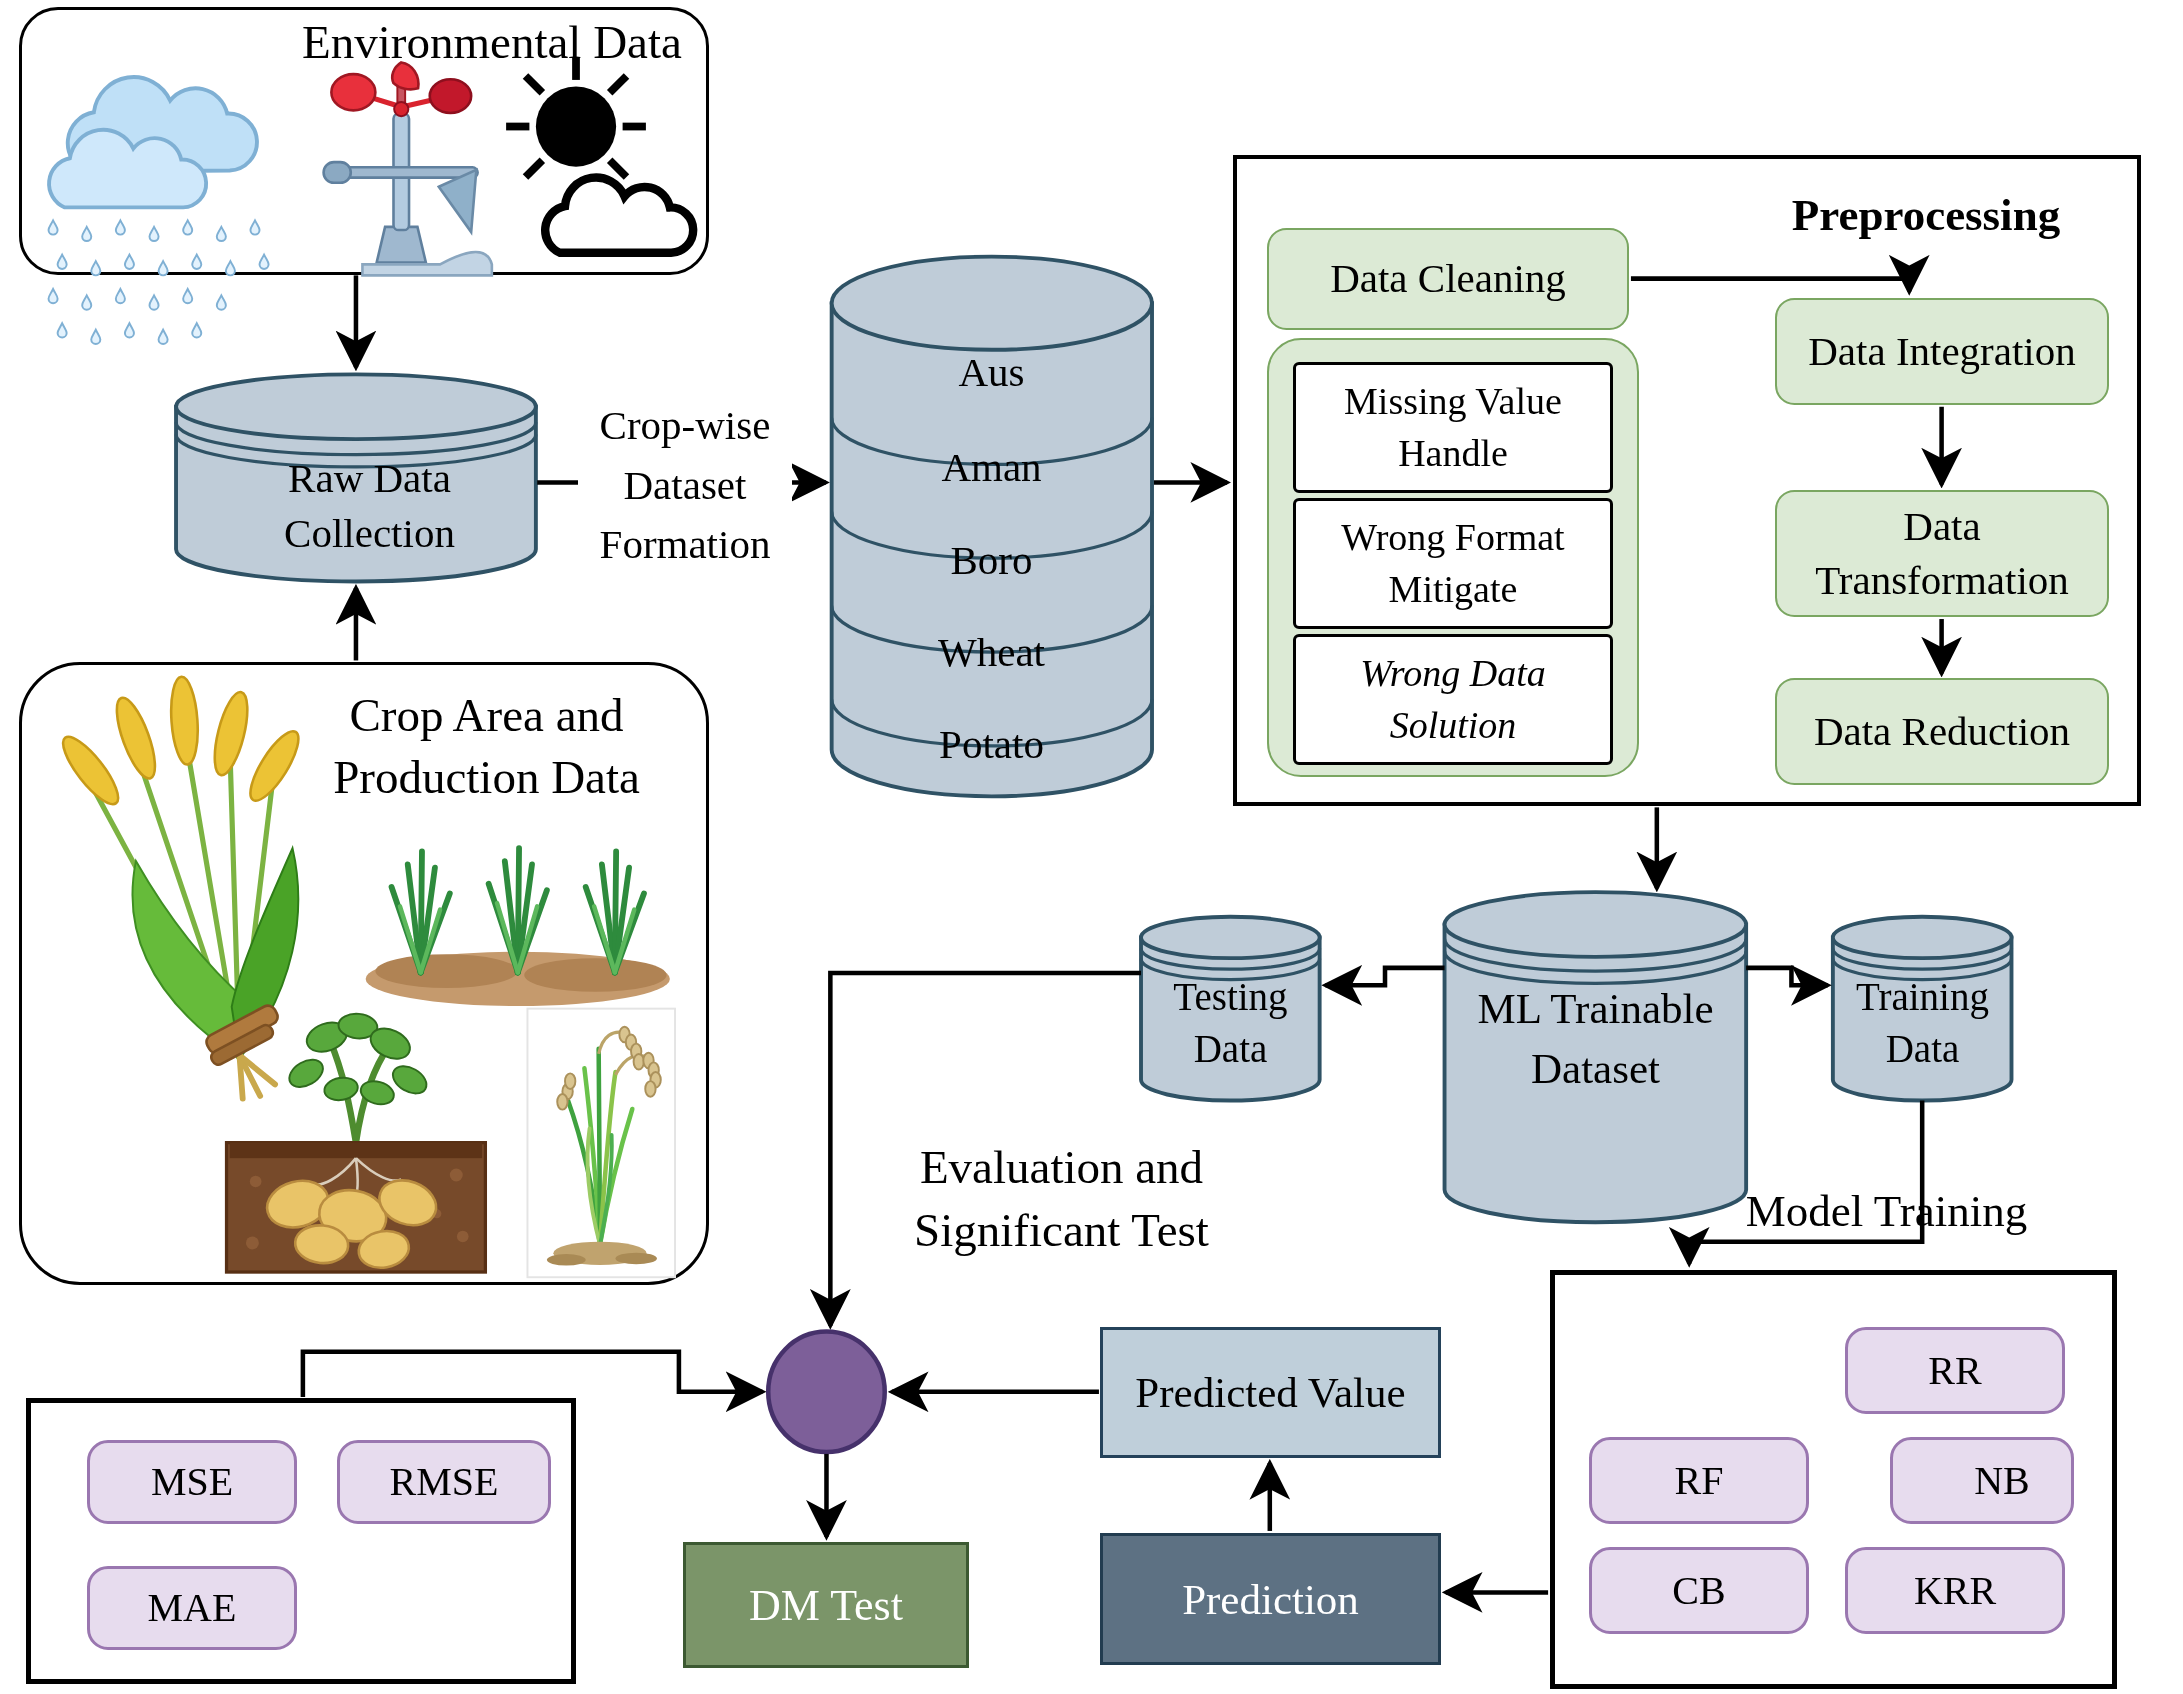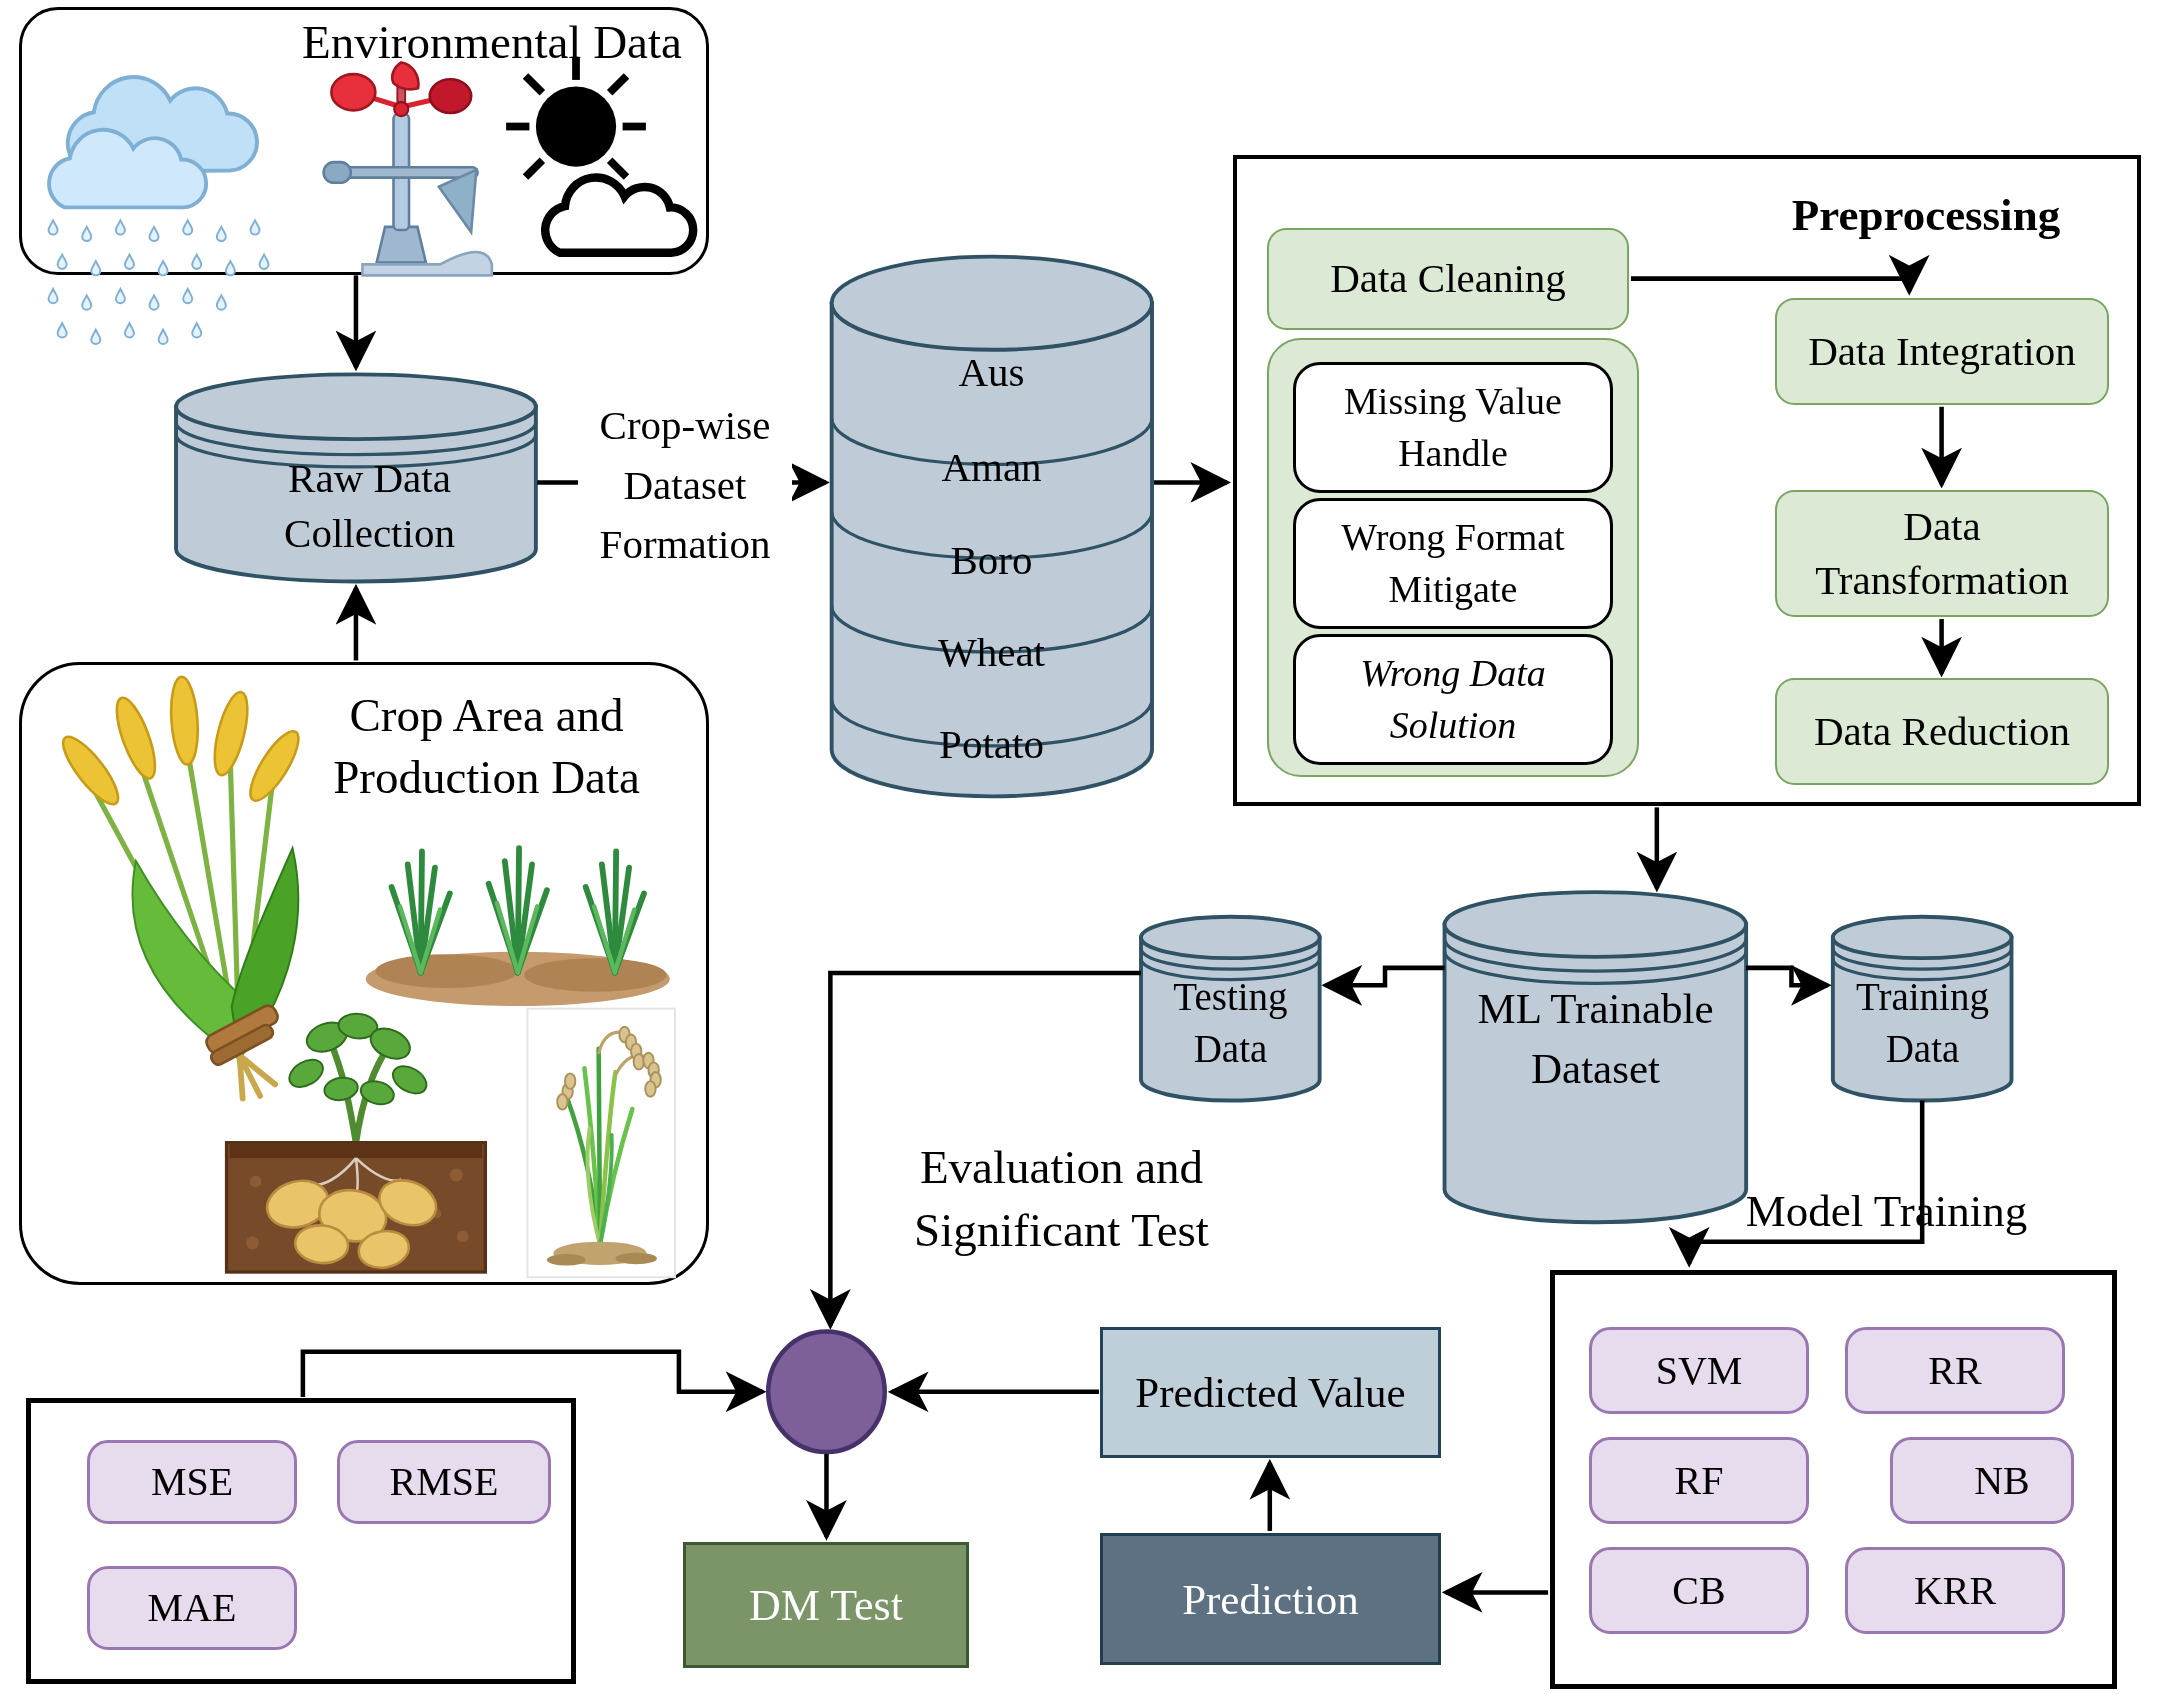--- a/index.html
+++ b/index.html
@@ -7,21 +7,21 @@
           font-family:"Liberation Serif", serif;color:#000;overflow:hidden;}
   .layer{position:absolute;left:0;top:0;pointer-events:none;}
   .panel{position:absolute;box-sizing:border-box;background:#fff;border:4.5px solid #000;}
   .rounded{border-radius:39px;}
   .rounded-lg{border-radius:61px;}
   .lbl{position:absolute;display:flex;flex-direction:column;align-items:center;
        justify-content:center;text-align:center;line-height:1.32;box-sizing:border-box;}
   .chip{position:absolute;box-sizing:border-box;display:flex;flex-direction:column;
         align-items:center;justify-content:center;text-align:center;line-height:1.3;}
   .chip.green{background:var(--green-fill);border:2.6px solid var(--green-stroke);border-radius:19.4px;font-size:41px;}
-  .chip.whitebox{background:#fff;border:3.9px solid #000;border-radius:27px;font-size:38px;line-height:1.35;}
+  .chip.whitebox{background:#fff;border:3.9px solid #000;border-radius:6px;font-size:38px;line-height:1.35;}
   .chip.lavender{background:var(--lavender-fill);border:3.2px solid var(--lavender-stroke);border-radius:21px;font-size:40px;}
   .tile{position:absolute;box-sizing:border-box;display:flex;align-items:center;
         justify-content:center;text-align:center;}
   .tile.predicted{background:var(--predicted-fill);border:3.9px solid var(--predicted-stroke);font-size:43px;}
   .tile.prediction{background:var(--prediction-fill);border:3.9px solid var(--prediction-stroke);color:#fff;font-size:43px;}
   .tile.dmtest{background:var(--dmtest-fill);border:3.9px solid var(--dmtest-stroke);color:#fff;font-size:44px;}
   .cyl-shape{fill:var(--cylinder-fill);stroke:var(--cylinder-stroke);stroke-width:6;}
   .cyl-ring{fill:none;stroke:var(--cylinder-stroke);stroke-width:5;}
   .junction{fill:var(--junction-fill);stroke:var(--junction-stroke);stroke-width:7;}
   .flowline{fill:none;stroke:#000;stroke-width:7;}
@@ -383,23 +383,20 @@
 
   <div class="lbl" style="left:1715px;top:1182px;width:343px;height:60px;font-size:45px;">
     <span>Model Training</span>
   </div>
 
   <div class="lbl" style="left:838px;top:1134px;width:447px;height:129px;font-size:47px;">
     <span>Evaluation and</span>
     <span>Significant Test</span>
   </div>
 
-  <div class="chip lavender" style="left:1589px;top:1327px;width:220px;height:87px;">
-    <span>SVM</span>
-    </div>
   <div class="chip lavender" style="left:1845px;top:1327px;width:220px;height:87px;">
     <span>RR</span>
     </div>
   <div class="chip lavender" style="left:1589px;top:1437px;width:220px;height:87px;">
     <span>RF</span>
     </div>
   <div class="chip lavender" style="left:1890px;top:1437px;width:184px;height:87px;padding-left:40px;">
     <span>NB</span>
     </div>
   <div class="chip lavender" style="left:1589px;top:1547px;width:220px;height:87px;">

